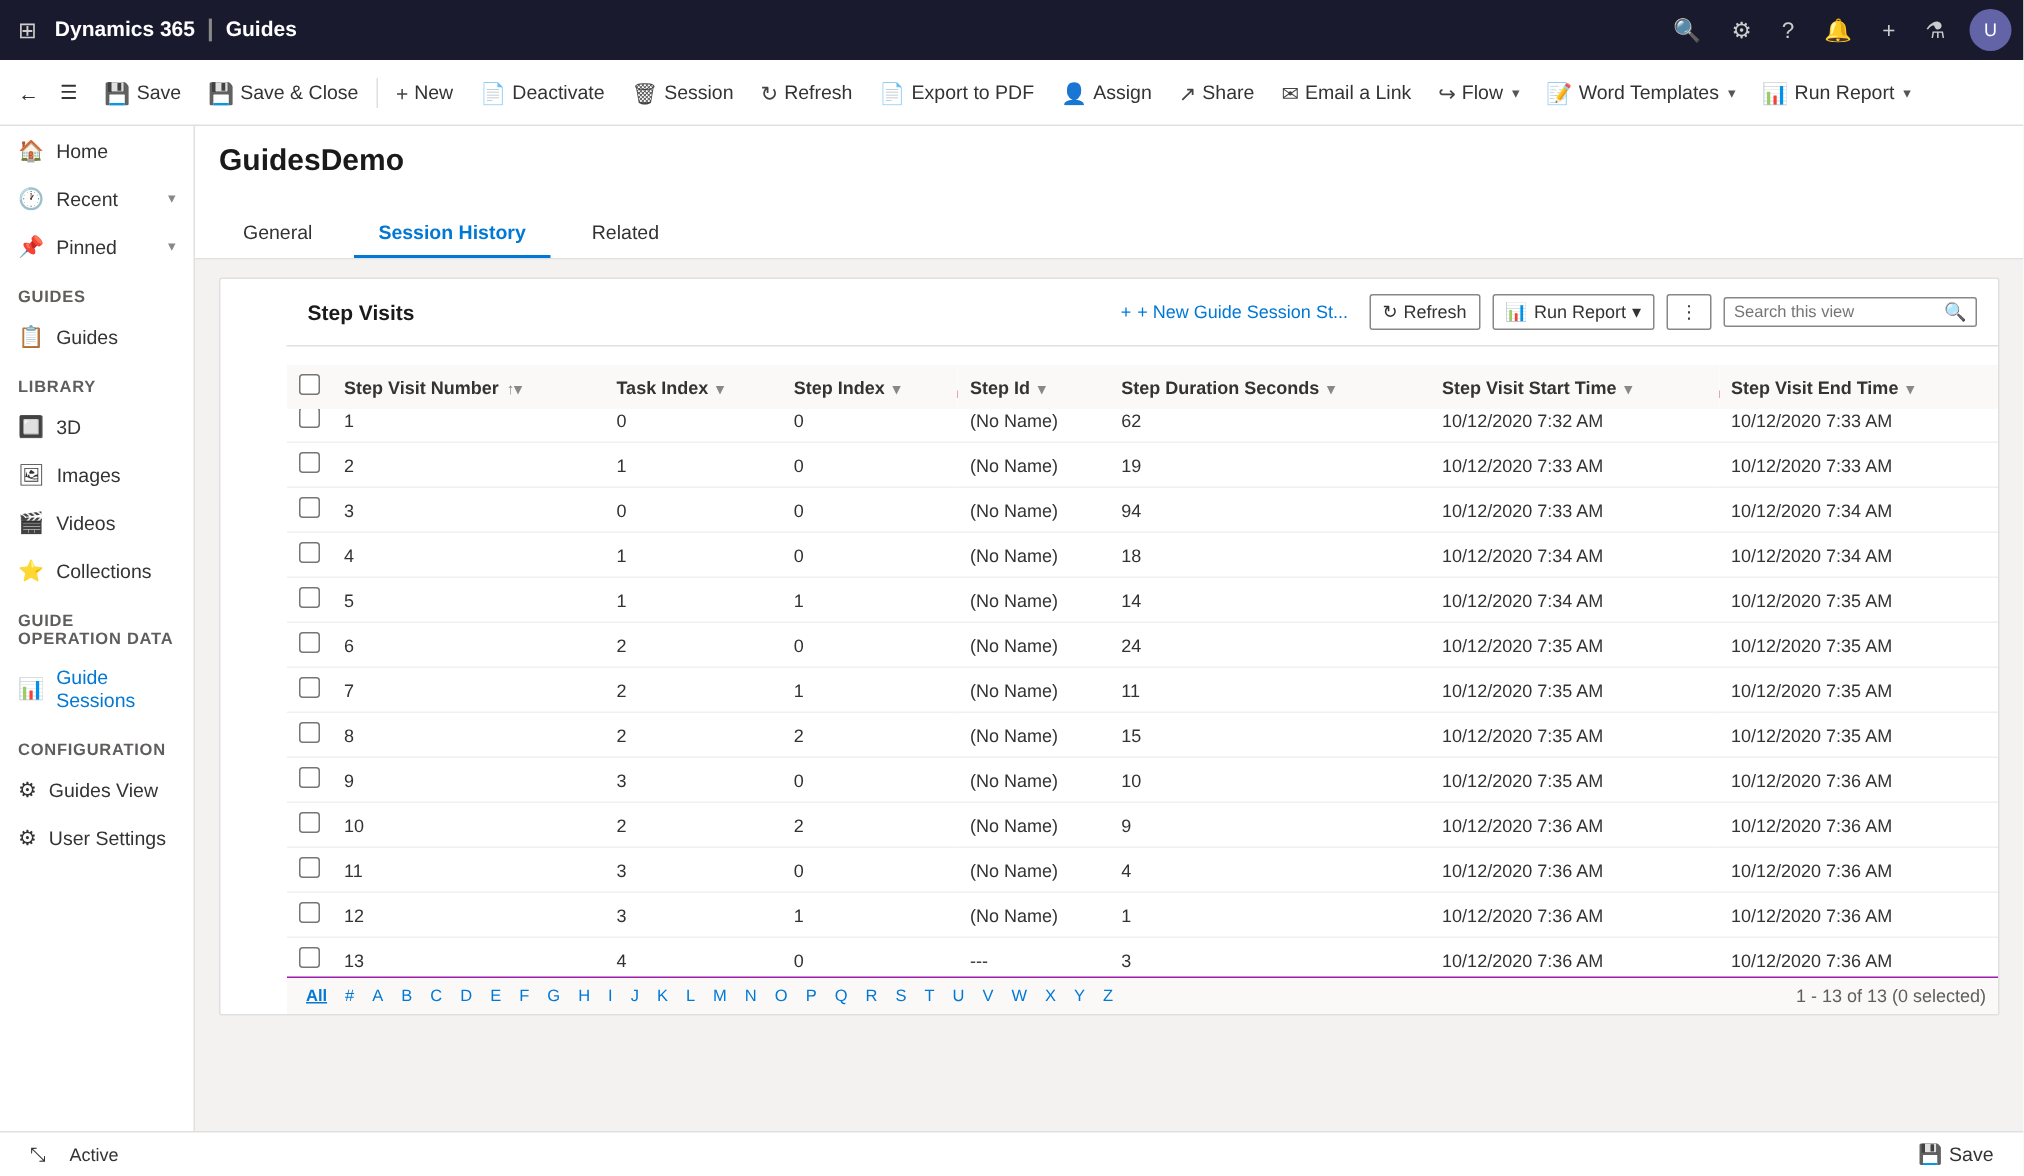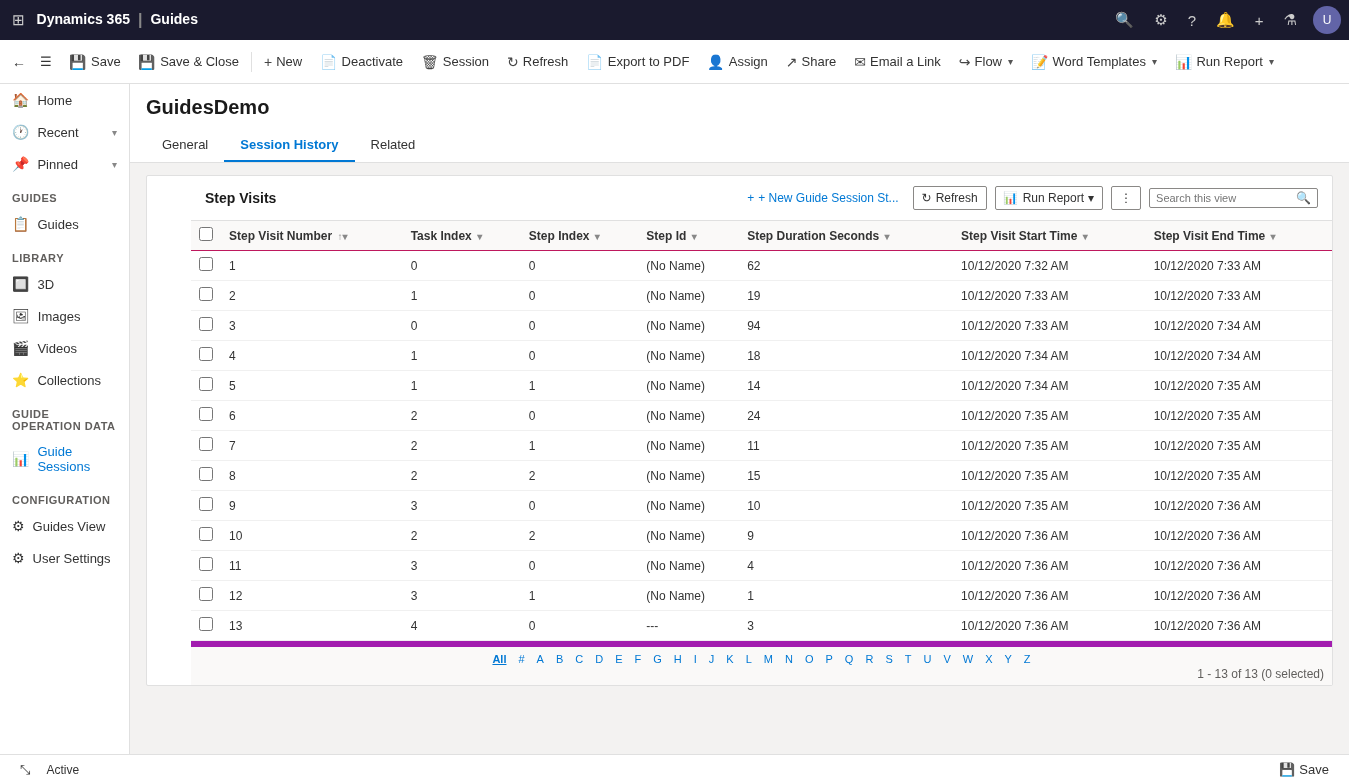--- a/index.html
+++ b/index.html
@@ -33,48 +33,48 @@
     .sidebar-item .s-icon { font-size: 14px; }
     .sidebar-expand { margin-left: auto; font-size: 10px; color: #888; }
 
     
     .content-area { flex: 1; display: flex; flex-direction: column; overflow: hidden; background: #f3f2f1; }
 
     
     .record-header { background: #fff; padding: 12px 16px 0; border-bottom: 1px solid #e0e0e0; flex-shrink: 0; }
     .record-title { font-size: 20px; font-weight: 600; color: #1a1a1a; }
     .record-subtitle { font-size: 12px; color: #605e5c; margin-top: 2px; }
-    .record-tabs { display: flex; gap: 0; margin-top: 10px; }
+    .record-tabs { display: flex; gap: 12px; margin-top: 20px; }
     .record-tab { padding: 8px 16px; cursor: pointer; font-size: 13px; color: #333; border-bottom: 2px solid transparent; }
     .record-tab.active { color: #0078d4; border-bottom: 2px solid #0078d4; font-weight: 600; }
 
     
     .inner-content { flex: 1; overflow-y: auto; padding: 12px 16px; }
 
     
     .section-card { background: #fff; border: 1px solid #e0e0e0; border-radius: 2px; padding-left: 44px; }
     .section-header { display: flex; align-items: center; justify-content: space-between; padding: 10px 14px; border-bottom: 1px solid #e0e0e0; }
     .section-title { font-size: 14px; font-weight: 600; color: #1a1a1a; }
     .section-actions { display: flex; align-items: center; gap: 8px; }
     .sec-btn { display: flex; align-items: center; gap: 4px; padding: 4px 8px; border: 1px solid #8a8886; background: #fff; cursor: pointer; font-size: 12px; color: #333; border-radius: 2px; }
     .search-box { display: flex; align-items: center; border: 1px solid #8a8886; border-radius: 2px; padding: 2px 6px; }
     .search-box input { border: none; outline: none; font-size: 11px; width: 140px; color: #404040; }
     .search-box .search-icon { color: #888; font-size: 12px; }
 
     
     .data-grid { width: 100%; border-collapse: collapse; }
-    .data-grid th { background: #faf9f8; border-bottom: 1px solid #be185d; padding: 6px 8px; text-align: left; font-size: 12px; font-weight: 600; color: #333; white-space: nowrap; position: sticky; top: 0; }
+    .data-grid th { background: #faf9f8; border-bottom: 5px solid #be185d; padding: 6px 8px; text-align: left; font-size: 12px; font-weight: 600; color: #333; white-space: nowrap; position: sticky; top: 12px; }
     .data-grid th .sort-icon { font-size: 10px; color: #888; margin-left: 2px; }
     .data-grid td { padding: 6px 8px; border-bottom: 1px solid #f0f0f0; font-size: 12px; color: #333; white-space: nowrap; }
     .link-cell { color: #0078d4; cursor: pointer; }
     .checkbox-col { width: 24px; }
     .grid-checkbox { width: 14px; height: 14px; }
 
     
-    .pagination { display: flex; align-items: center; padding: 4px 8px; border-top: 6px solid #a21caf; background: #faf9f8; font-size: 12px; flex-direction: column; }
+    .pagination { display: flex; align-items: center; padding: 4px 8px; border-top: 1px solid #a21caf; background: #faf9f8; font-size: 12px; }
     .page-letters { display: flex; flex-wrap: wrap; gap: 2px; }
     .page-letter { padding: 2px 5px; cursor: pointer; color: #0078d4; border-radius: 2px; font-size: 11px; }
     .page-letter.active { color: #0078d4; font-weight: 700; text-decoration: underline; }
     .record-count { margin-left: auto; color: #605e5c; font-size: 12px; }
 
     
     .status-bar { background: #fff; border-top: 1px solid #e0e0e0; height: 30px; display: flex; align-items: center; padding: 0 12px; flex-shrink: 0; justify-content: space-between; }
     .status-left { display: flex; align-items: center; gap: 8px; }
     .status-badge { font-size: 12px; color: #333; }
     .nav-back { background: none; border: none; cursor: pointer; font-size: 14px; color: #333; padding: 4px; }

